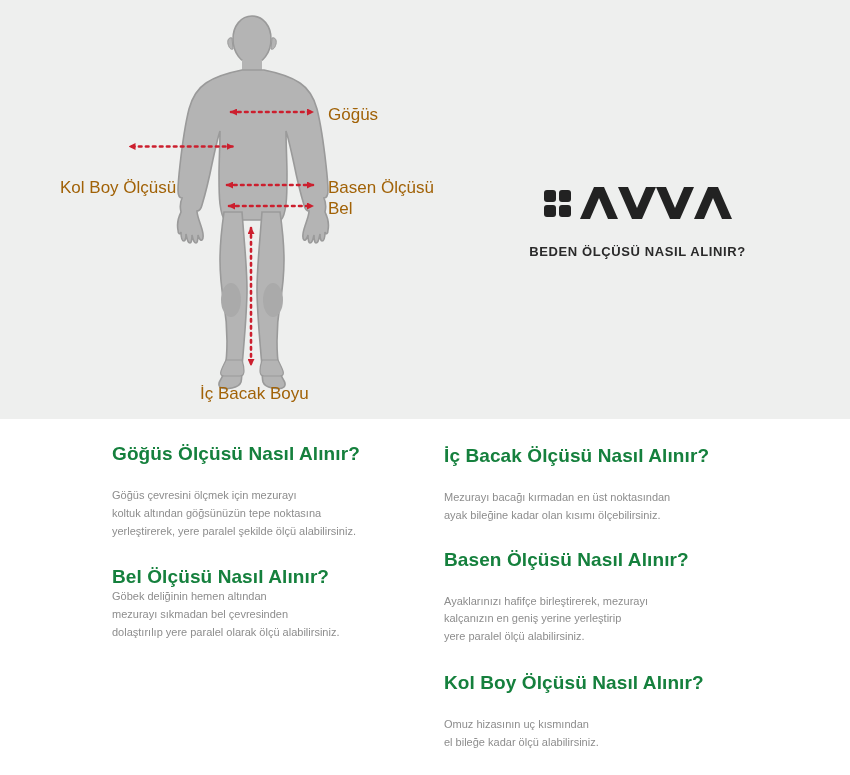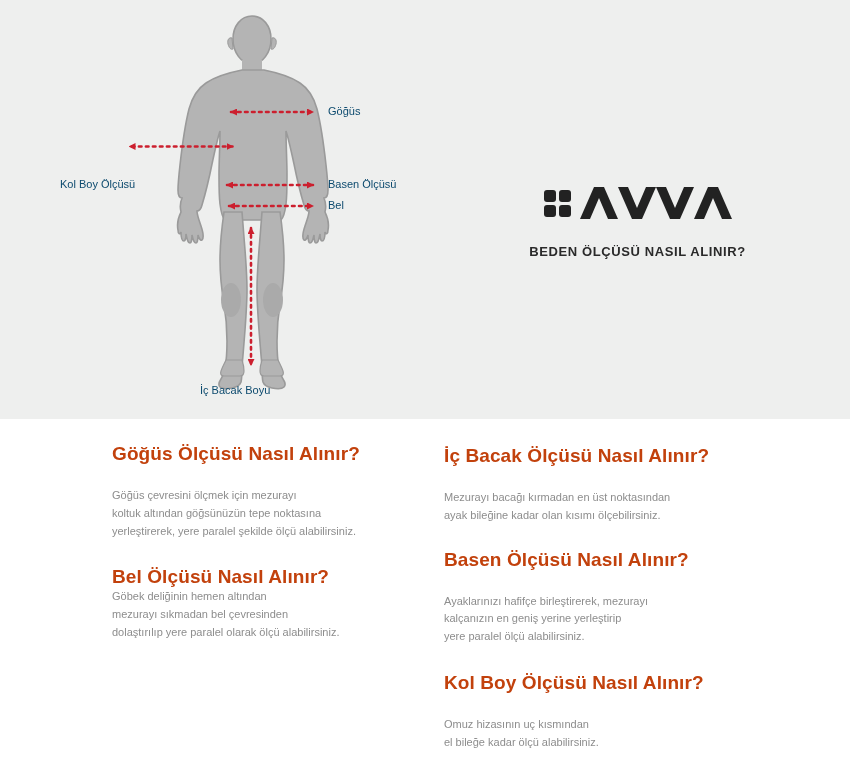--- a/index.html
+++ b/index.html
@@ -75,22 +75,22 @@
     text-align: center;
     font-size: 13px;
     font-weight: bold;
     letter-spacing: 0.6px;
     color: #2a2a2a;
   }
 
   
   .dlabel {
     position: absolute;
-    font-size: 11px;
-    color: #0c4a6e;
+    font-size: 17px;
+    color: #a16207;
     white-space: nowrap;
     line-height: 1;
   }
   .dlabel.left  { }
 
   
   .info {
     position: absolute;
     left: 0; top: 419px;
     width: 850px;
@@ -98,21 +98,21 @@
     background: #ffffff;
   }
   .info-col { position: absolute; top: 0; }
   .info-col.c1 { left: 112px; width: 320px; }
   .info-col.c2 { left: 444px; width: 340px; }
 
   .block { margin-bottom: 0; }
   .block-title {
     font-size: 19px;
     font-weight: bold;
-    color: #c2410c;
+    color: #15803d;
     letter-spacing: 0.1px;
   }
   .block-body {
     font-size: 11px;
     color: #8d8d8d;
     line-height: 1.62;
     white-space: pre-line;
   }
 </style>
 </head>

